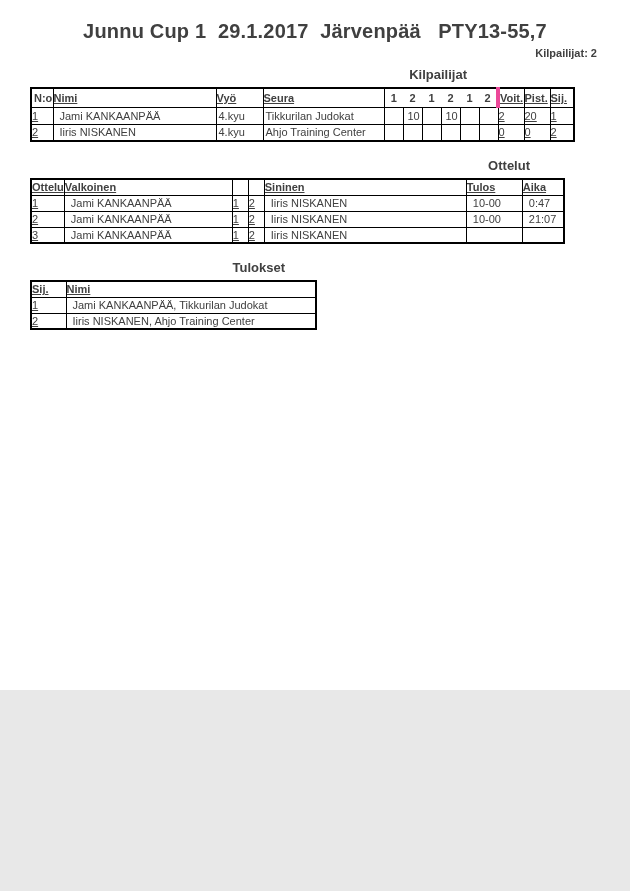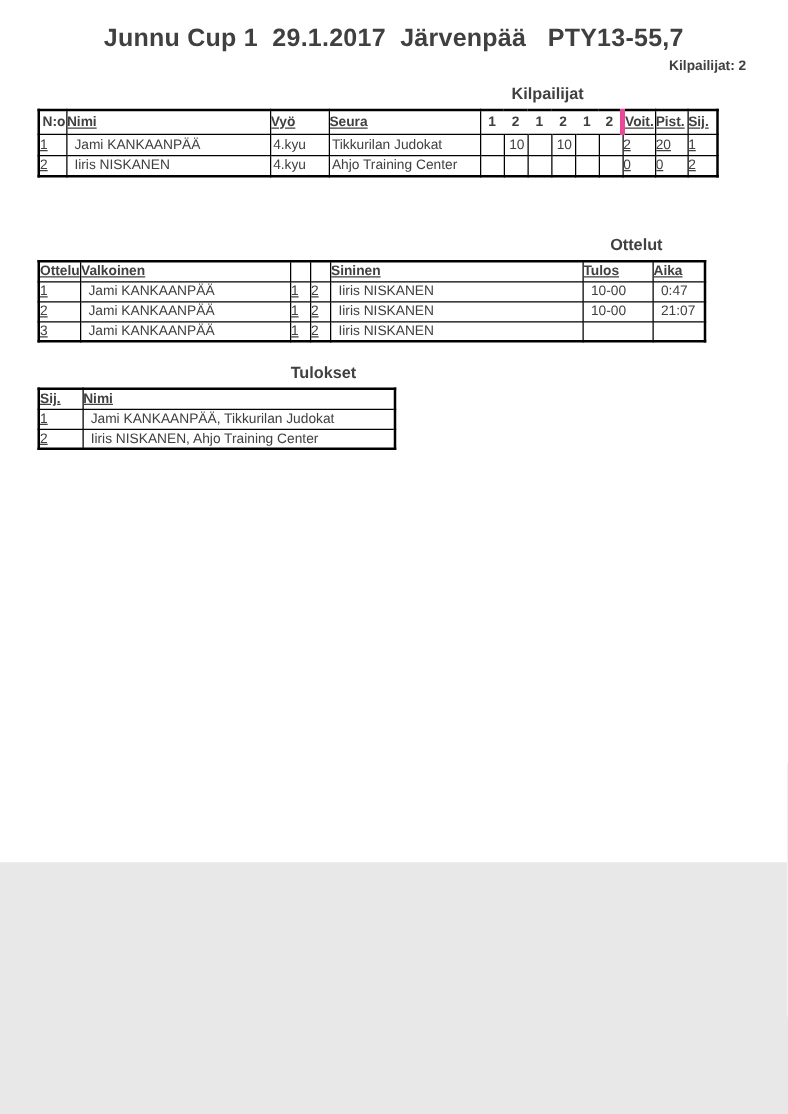--- a/index.html
+++ b/index.html
@@ -14,21 +14,21 @@
     white-space:pre; letter-spacing:0.2px;
   }
   .count {
     margin-top:4px; text-align:right; padding-right:33px;
     font-size:11px; font-weight:bold;
   }
   .section-heading {
     font-weight:bold; font-size:13px; text-align:right; margin-left:30px;
   }
   .h1wrap { width:467px; margin-top:8px; }
-  .h2wrap { width:530px; margin-top:46px; }
+  .h2wrap { width:530px; margin-top:16px; }
   .h3wrap { width:285px; margin-top:16px; }
   table {
     border-collapse:collapse; table-layout:fixed; margin-left:30px; margin-top:5px;
     border:2px solid #000; background:#fff;
   }
   th, td {
     border:1px solid #000; font-size:11px; height:17px;
     overflow:hidden; white-space:nowrap; vertical-align:middle;
   }
   th { font-weight:bold; }

